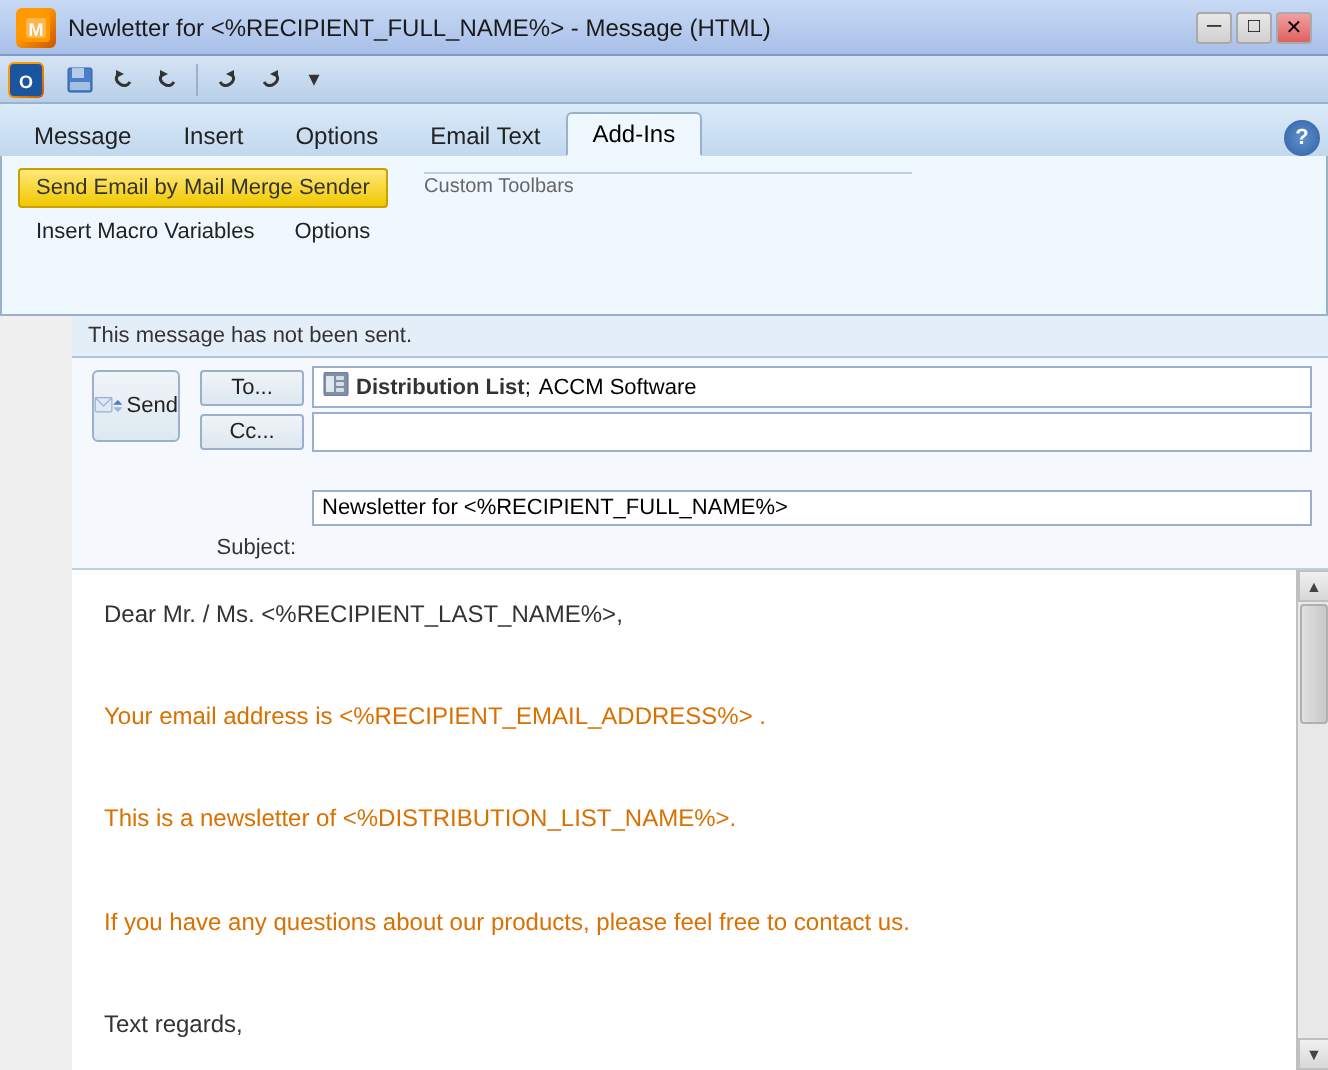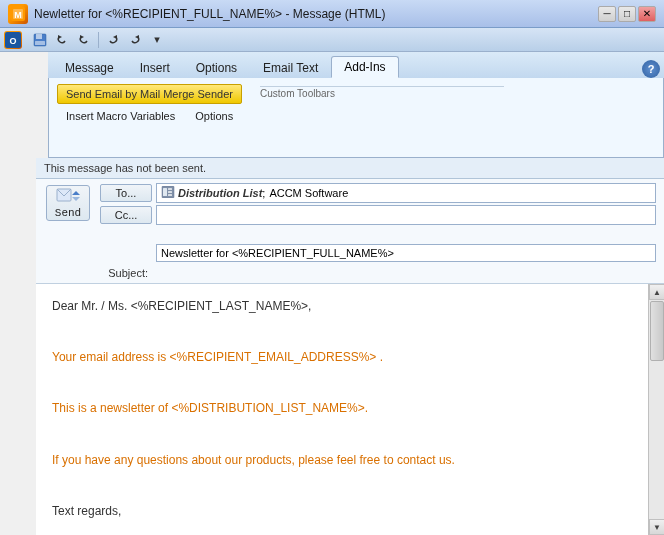--- a/index.html
+++ b/index.html
@@ -202,33 +202,30 @@
       padding: 2px;
     }
     .send-btn {
       width: 44px;
       height: 36px;
       cursor: pointer;
       border: 1px solid #9ab0cc;
       border-radius: 3px;
       background: linear-gradient(to bottom, #f0f4f8, #dde8f0);
       display: flex;
-      flex-direction: column;
-      align-items: center;
-      justify-content: center;
+      flex-direction: row;
+      align-items: center;
       font-size: 10px;
       color: #222;
       gap: 2px;
-      font-family: Liberation Mono, monospace;
     }
     .dist-list-label {
       font-weight: bold;
       color: #333;
       font-size: 11px;
-      font-style: italic;
     }
 
     
     .email-body-wrapper {
       display: flex;
       flex: 1;
       background: white;
       overflow: hidden;
     }
     .email-body {
@@ -290,21 +287,20 @@
       cursor: pointer;
     }
 
     .main-container {
       display: flex;
       flex-direction: column;
       height: 535px;
     }
     .ribbon-area {
       flex-shrink: 0;
-      padding-left: 48px;
     }
     .body-area {
       flex: 1;
       display: flex;
       flex-direction: column;
       overflow: hidden;
       padding-left: 36px;
     }
     .to-row-inline {
       display: flex;

